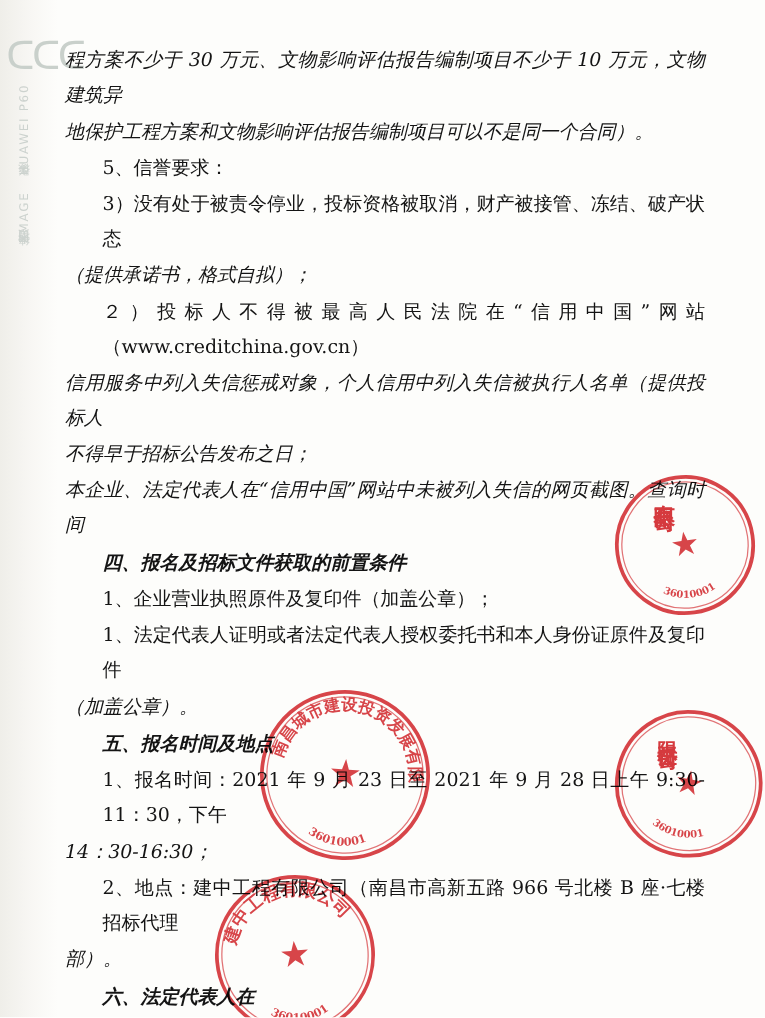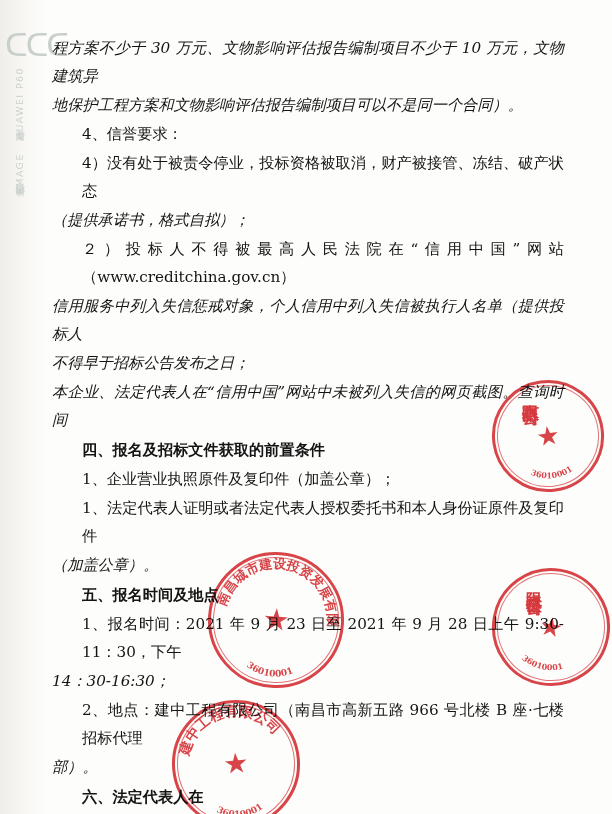--- a/index.html
+++ b/index.html
@@ -77,20 +77,21 @@
   .p {
     margin: 0 0 1px 0;
     white-space: pre-wrap;
   }
   .indent1 { text-indent: 0; font-style: italic; }
   .indent2 { padding-left: 30px; }
   .heading {
     font-weight: bold;
     padding-left: 30px;
     margin-top: 2px;
+    font-style: italic;
   }
   .sub {
     padding-left: 30px;
   }
   .mono {
     font-family: "DejaVu Serif", "Liberation Serif", serif;
   }
 
   
   .seal {
@@ -163,22 +164,22 @@
   <div class="margin-stamp">
     <div class="stamp-glyphs">ᑕᑕᑕ</div>
     <div class="stamp-text">HUAWEI P60</div>
     <div class="stamp-text l2">徕卡四摄 XMAGE 影像</div>
   </div>
 
   <div id="doc">
 
     <p class="p indent1">程方案不少于 30 万元、文物影响评估报告编制项目不少于 10 万元，文物建筑异</p>
     <p class="p indent1">地保护工程方案和文物影响评估报告编制项目可以不是同一个合同）。</p>
-    <p class="p sub">4、信誉要求：</p>
-    <p class="p indent2">4）没有处于被责令停业，投标资格被取消，财产被接管、冻结、破产状态</p>
+    <p class="p sub">5、信誉要求：</p>
+    <p class="p indent2">3）没有处于被责令停业，投标资格被取消，财产被接管、冻结、破产状态</p>
     <p class="p indent1">（提供承诺书，格式自拟）；</p>
     <p class="p indent2">２）投标人不得被最高人民法院在“信用中国”网站（www.creditchina.gov.cn）</p>
     <p class="p indent1">信用服务中列入失信惩戒对象，个人信用中列入失信被执行人名单（提供投标人</p>
     <p class="p indent1">不得早于招标公告发布之日；</p>
     <p class="p indent1">本企业、法定代表人在“信用中国”网站中未被列入失信的网页截图。查询时间</p>
 
     <p class="p heading">四、报名及招标文件获取的前置条件</p>
     <p class="p sub">1、企业营业执照原件及复印件（加盖公章）；</p>
     <p class="p sub">1、法定代表人证明或者法定代表人授权委托书和本人身份证原件及复印件</p>
     <p class="p indent1">（加盖公章）。</p>

